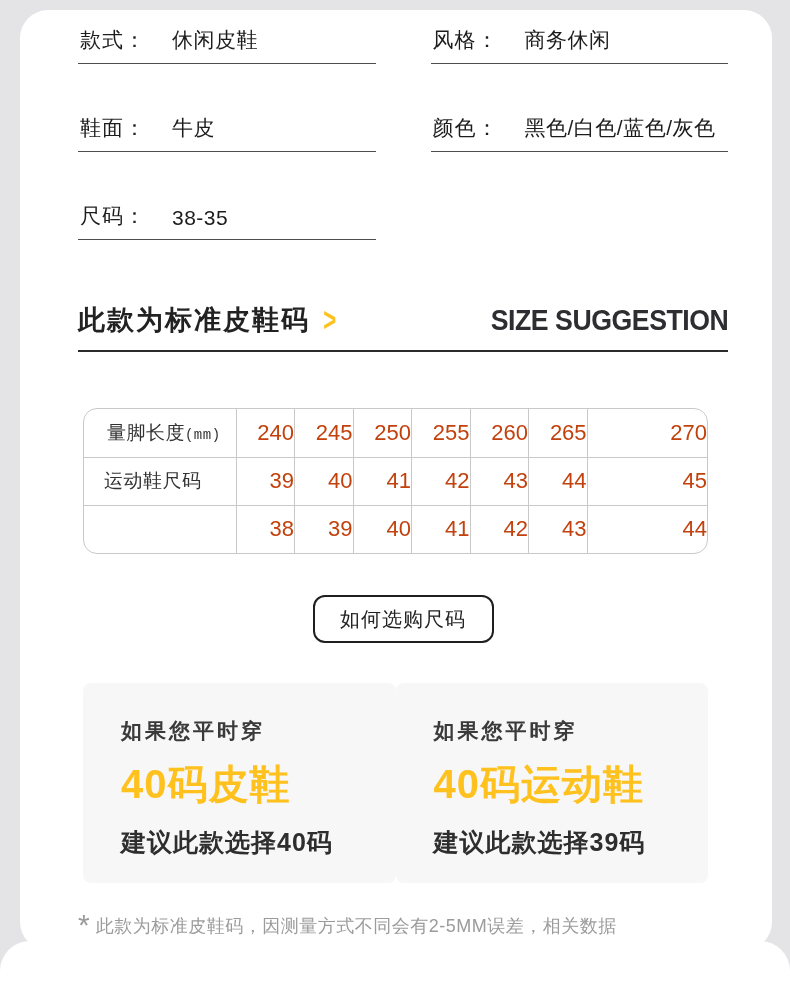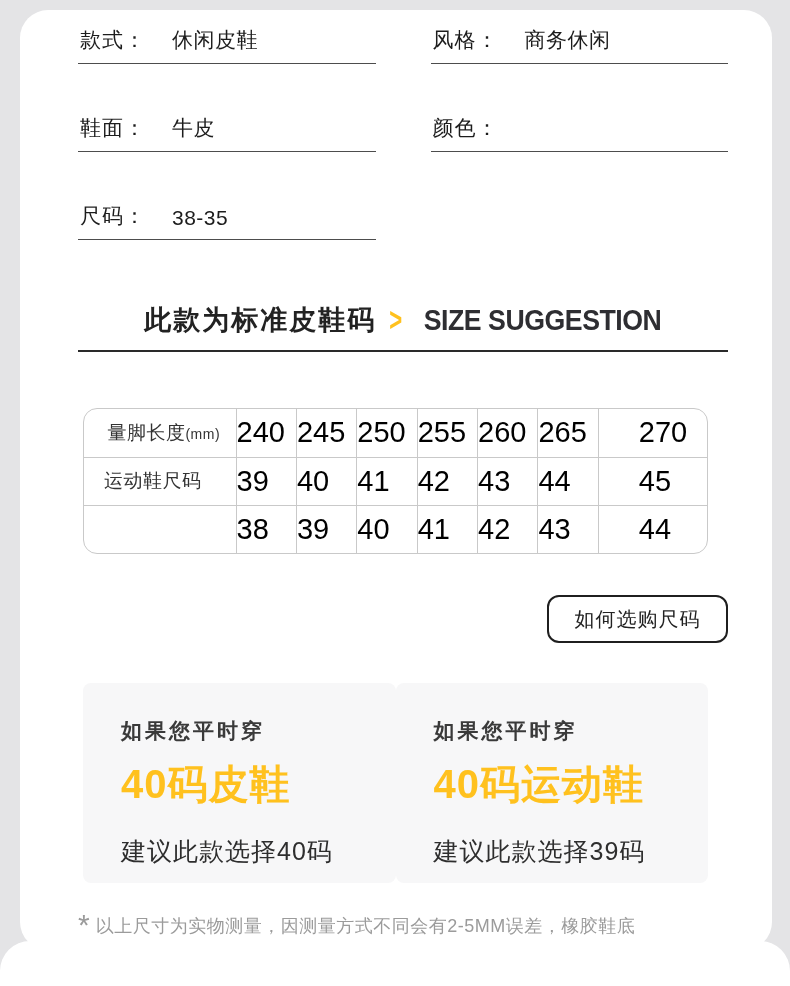--- a/index.html
+++ b/index.html
@@ -40,21 +40,21 @@
     border-bottom: 1px solid #4d4d4d;
   }
   .attr-item.row3 { margin-top: 25px; }
   .attr-label { min-width: 92px; letter-spacing: 1px; }
   .attr-value { letter-spacing: 0.5px; }
   
   .section-head {
     margin-top: 62px;
     display: flex;
     align-items: center;
-    justify-content: center;
+    justify-content: space-between;
   }
   .head-left { display: flex; align-items: center; }
   .head-cn {
     font-size: 27px;
     font-weight: bold;
     color: #222;
     letter-spacing: 2px;
   }
   .chevron {
     color: var(--accent);
@@ -84,41 +84,41 @@
     border: 1px solid #c9c9c9;
     border-radius: 14px;
     overflow: hidden;
   }
   table.size-table {
     width: 100%;
     border-collapse: collapse;
   }
   .size-table td {
     height: 48px;
-    text-align: left;
+    text-align: right;
     vertical-align: middle;
     border: 1px solid #c9c9c9;
-    font-size: 29px;
-    color: #000000;
+    font-size: 22px;
+    color: #c2410c;
   }
   .size-table td:first-child { border-left: none; width: 152px; }
   .size-table td:last-child { border-right: none; padding-left: 40px; }
   .size-table tr:first-child td { border-top: none; }
   .size-table tr:last-child td { border-bottom: none; }
   .size-table td.rowlabel {
     font-size: 19px;
     color: #333;
     text-align: left;
     padding-left: 20px;
     letter-spacing: 0.5px;
   }
-  .size-table tr:first-child td.rowlabel { text-align: center; padding-left: 8px; }
+  .size-table tr:first-child td.rowlabel { text-align: center; padding-left: 8px; font-family: Liberation Mono, monospace; }
   .label-suffix { font-size: 14px; }
   
-  .btn-row { display: flex; justify-content: flex-end; margin-top: 41px; }
+  .btn-row { display: flex; justify-content: center; margin-top: 41px; }
   .choose-btn {
     width: 181px; height: 48px;
     background: #fff;
     border: 2px solid #1f1f1f;
     border-radius: 12px;
     font-size: 20px;
     color: #222;
     letter-spacing: 1px;
     display: flex; align-items: center; justify-content: center;
     cursor: pointer;
@@ -145,23 +145,23 @@
     letter-spacing: 3px;
   }
   .sug-highlight {
     margin-top: 12px;
     font-size: 40px;
     font-weight: 900;
     color: var(--accent);
     letter-spacing: 1px;
   }
   .sug-line3 {
-    margin-top: 23px;
+    margin-top: 14px;
     font-size: 25px;
-    font-weight: normal;
+    font-weight: bold;
     color: #2e2e2e;
     letter-spacing: 1px;
   }
   
   .footnote {
     margin-top: 27px;
     display: flex;
     color: #9b9b9b;
   }
   .footnote-marker {
@@ -197,20 +197,21 @@
       <div class="attr-item">
         <span class="attr-label">风格：</span>
         <span class="attr-value">商务休闲</span>
       </div>
       <div class="attr-item">
         <span class="attr-label">鞋面：</span>
         <span class="attr-value">牛皮</span>
       </div>
       <div class="attr-item row3">
         <span class="attr-label">颜色：</span>
+        <span class="attr-value">黑色/白色/蓝色/灰色</span>
       </div>
       <div class="attr-item row3">
         <span class="attr-label">尺码：</span>
         <span class="attr-value">38-35</span>
       </div>
     </div>
 
     <div class="section-head">
       <div class="head-left">
         <span class="head-cn">此款为标准皮鞋码</span>
@@ -270,21 +271,21 @@
       <div class="sug-card">
         <div class="sug-line1">如果您平时穿</div>
         <div class="sug-highlight">40码运动鞋</div>
         <div class="sug-line3">建议此款选择39码</div>
       </div>
     </div>
 
     <div class="footnote">
       <span class="footnote-marker">*</span>
       <div class="footnote-text">
-        <div>以上尺寸为实物测量，因测量方式不同会有2-5MM误差，橡胶鞋底</div>
+        <div>此款为标准皮鞋码，因测量方式不同会有2-5MM误差，相关数据</div>
         <div>仅供参考，以收到实物为准。</div>
       </div>
     </div>
 
   </div>
 
   <div class="bottom-sheet"></div>
 </div>
 
 </body></html>

